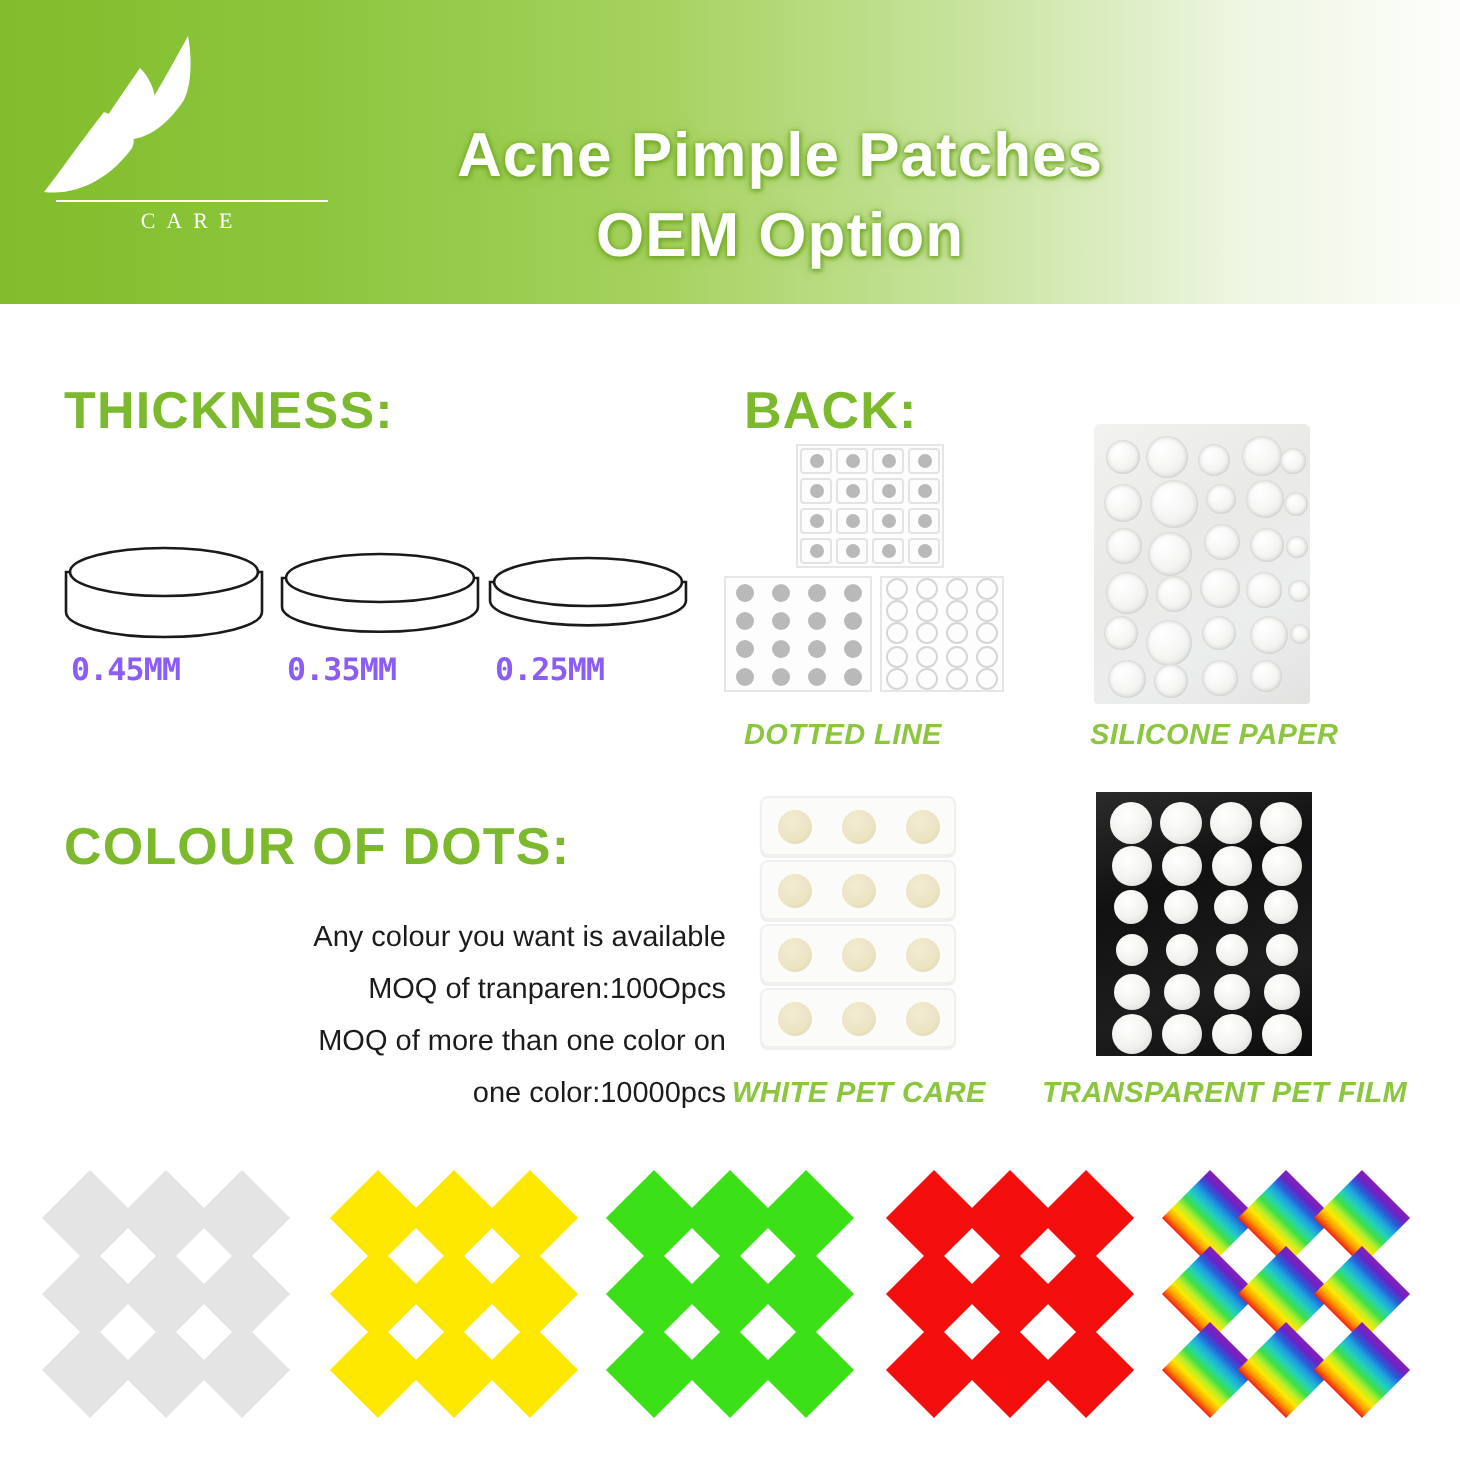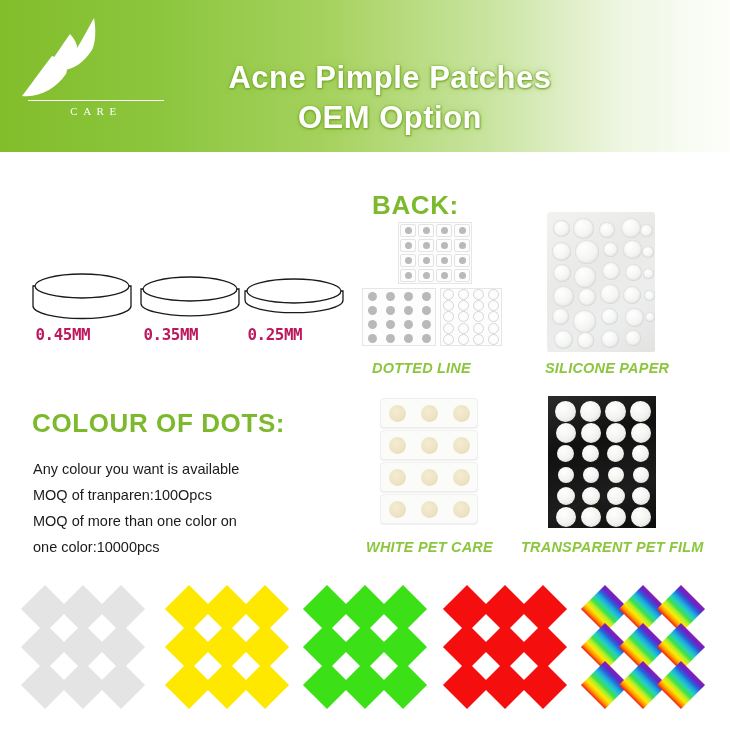--- a/index.html
+++ b/index.html
@@ -44,21 +44,21 @@
   }
   #h-thickness { left:32px; top:190px; }
   #h-back      { left:372px; top:190px; }
   #h-colour    { left:32px; top:408px; }
 
   
   .discs { position:absolute; left:30px; top:252px; width:320px; height:70px; }
   .disc-wrap { position:absolute; }
   .thick-labels { position:absolute; left:28px; top:326px; width:320px; }
   .thick-label {
-    position:absolute; color:#be185d; font-weight:bold; font-size:15.5px;
+    position:absolute; color:#8b5cf6; font-weight:bold; font-size:15.5px;
     font-family:"DejaVu Sans Mono", monospace; letter-spacing:-0.4px;
     transform: scaleX(1.02);
   }
 
   
   .dotted-group { position:absolute; left:362px; top:222px; width:145px; height:122px; }
   .sheet { position:absolute; background:#fdfdfd; border:1px solid #e6e6e6; }
   .sheet-grid { display:grid; width:100%; height:100%; }
   .cell { display:flex; align-items:center; justify-content:center; }
   .cell .sq { width:90%; height:90%; border:1px solid #e3e3e3; display:flex;
@@ -102,21 +102,21 @@
   .photo-label {
     position:absolute; color:#8cc63e; font-weight:bold; font-style:italic;
     font-size:14.5px; letter-spacing:0.2px; white-space:nowrap;
   }
   #l-dotted    { left:372px; top:360px; }
   #l-silicone  { left:545px; top:360px; }
   #l-whitepet  { left:366px; top:539px; }
   #l-transpet  { left:521px; top:539px; }
 
   
-  .colour-lines { position:absolute; left:33px; top:456px; width:330px; }
+  .colour-lines { position:absolute; left:33px; top:456px; width:330px;text-align:right; }
   .colour-lines div {
     font-size:14.5px; color:#1b1b1b; line-height:26px; white-space:nowrap;
   }
 
   
   .swatch { position:absolute; top:592px; width:120px; height:118px; }
   .dia { position:absolute; width:34px; height:34px; transform: rotate(45deg); }
   .dia.rainbow {
     background: linear-gradient(to bottom,
       #8a1fb0 0%, #6a23c8 11%, #2a5fd8 22%, #1ea8e0 33%,
@@ -143,20 +143,21 @@
       <div class="logo-rule"></div>
       <div class="logo-sub">CARE</div>
     </div>
 
     <div class="header-title">
       <div>Acne Pimple Patches</div>
       <div>OEM Option</div>
     </div>
   </div>
 
+  <div class="sec-head" id="h-thickness">THICKNESS:</div>
 
   <div class="discs" id="disc-container">
       <div class="disc-wrap" style="left: 0px; top: 20px;"><svg width="104" height="48" viewBox="0 0 104 48">
           <path d="M3 14 L3 34 A47 12 0 0 0 101 34 L101 14 Z" fill="#ffffff" stroke="#1a1a1a" stroke-width="1.3"></path>
           <ellipse cx="52" cy="14" rx="47" ry="12" fill="#ffffff" stroke="#1a1a1a" stroke-width="1.3"></ellipse>
         </svg></div>
       <div class="disc-wrap" style="left: 108px; top: 22.8px;"><svg width="104" height="42.4" viewBox="0 0 104 42.4">
           <path d="M3 14 L3 28.4 A47 12 0 0 0 101 28.4 L101 14 Z" fill="#ffffff" stroke="#1a1a1a" stroke-width="1.3"></path>
           <ellipse cx="52" cy="14" rx="47" ry="12" fill="#ffffff" stroke="#1a1a1a" stroke-width="1.3"></ellipse>
         </svg></div>

